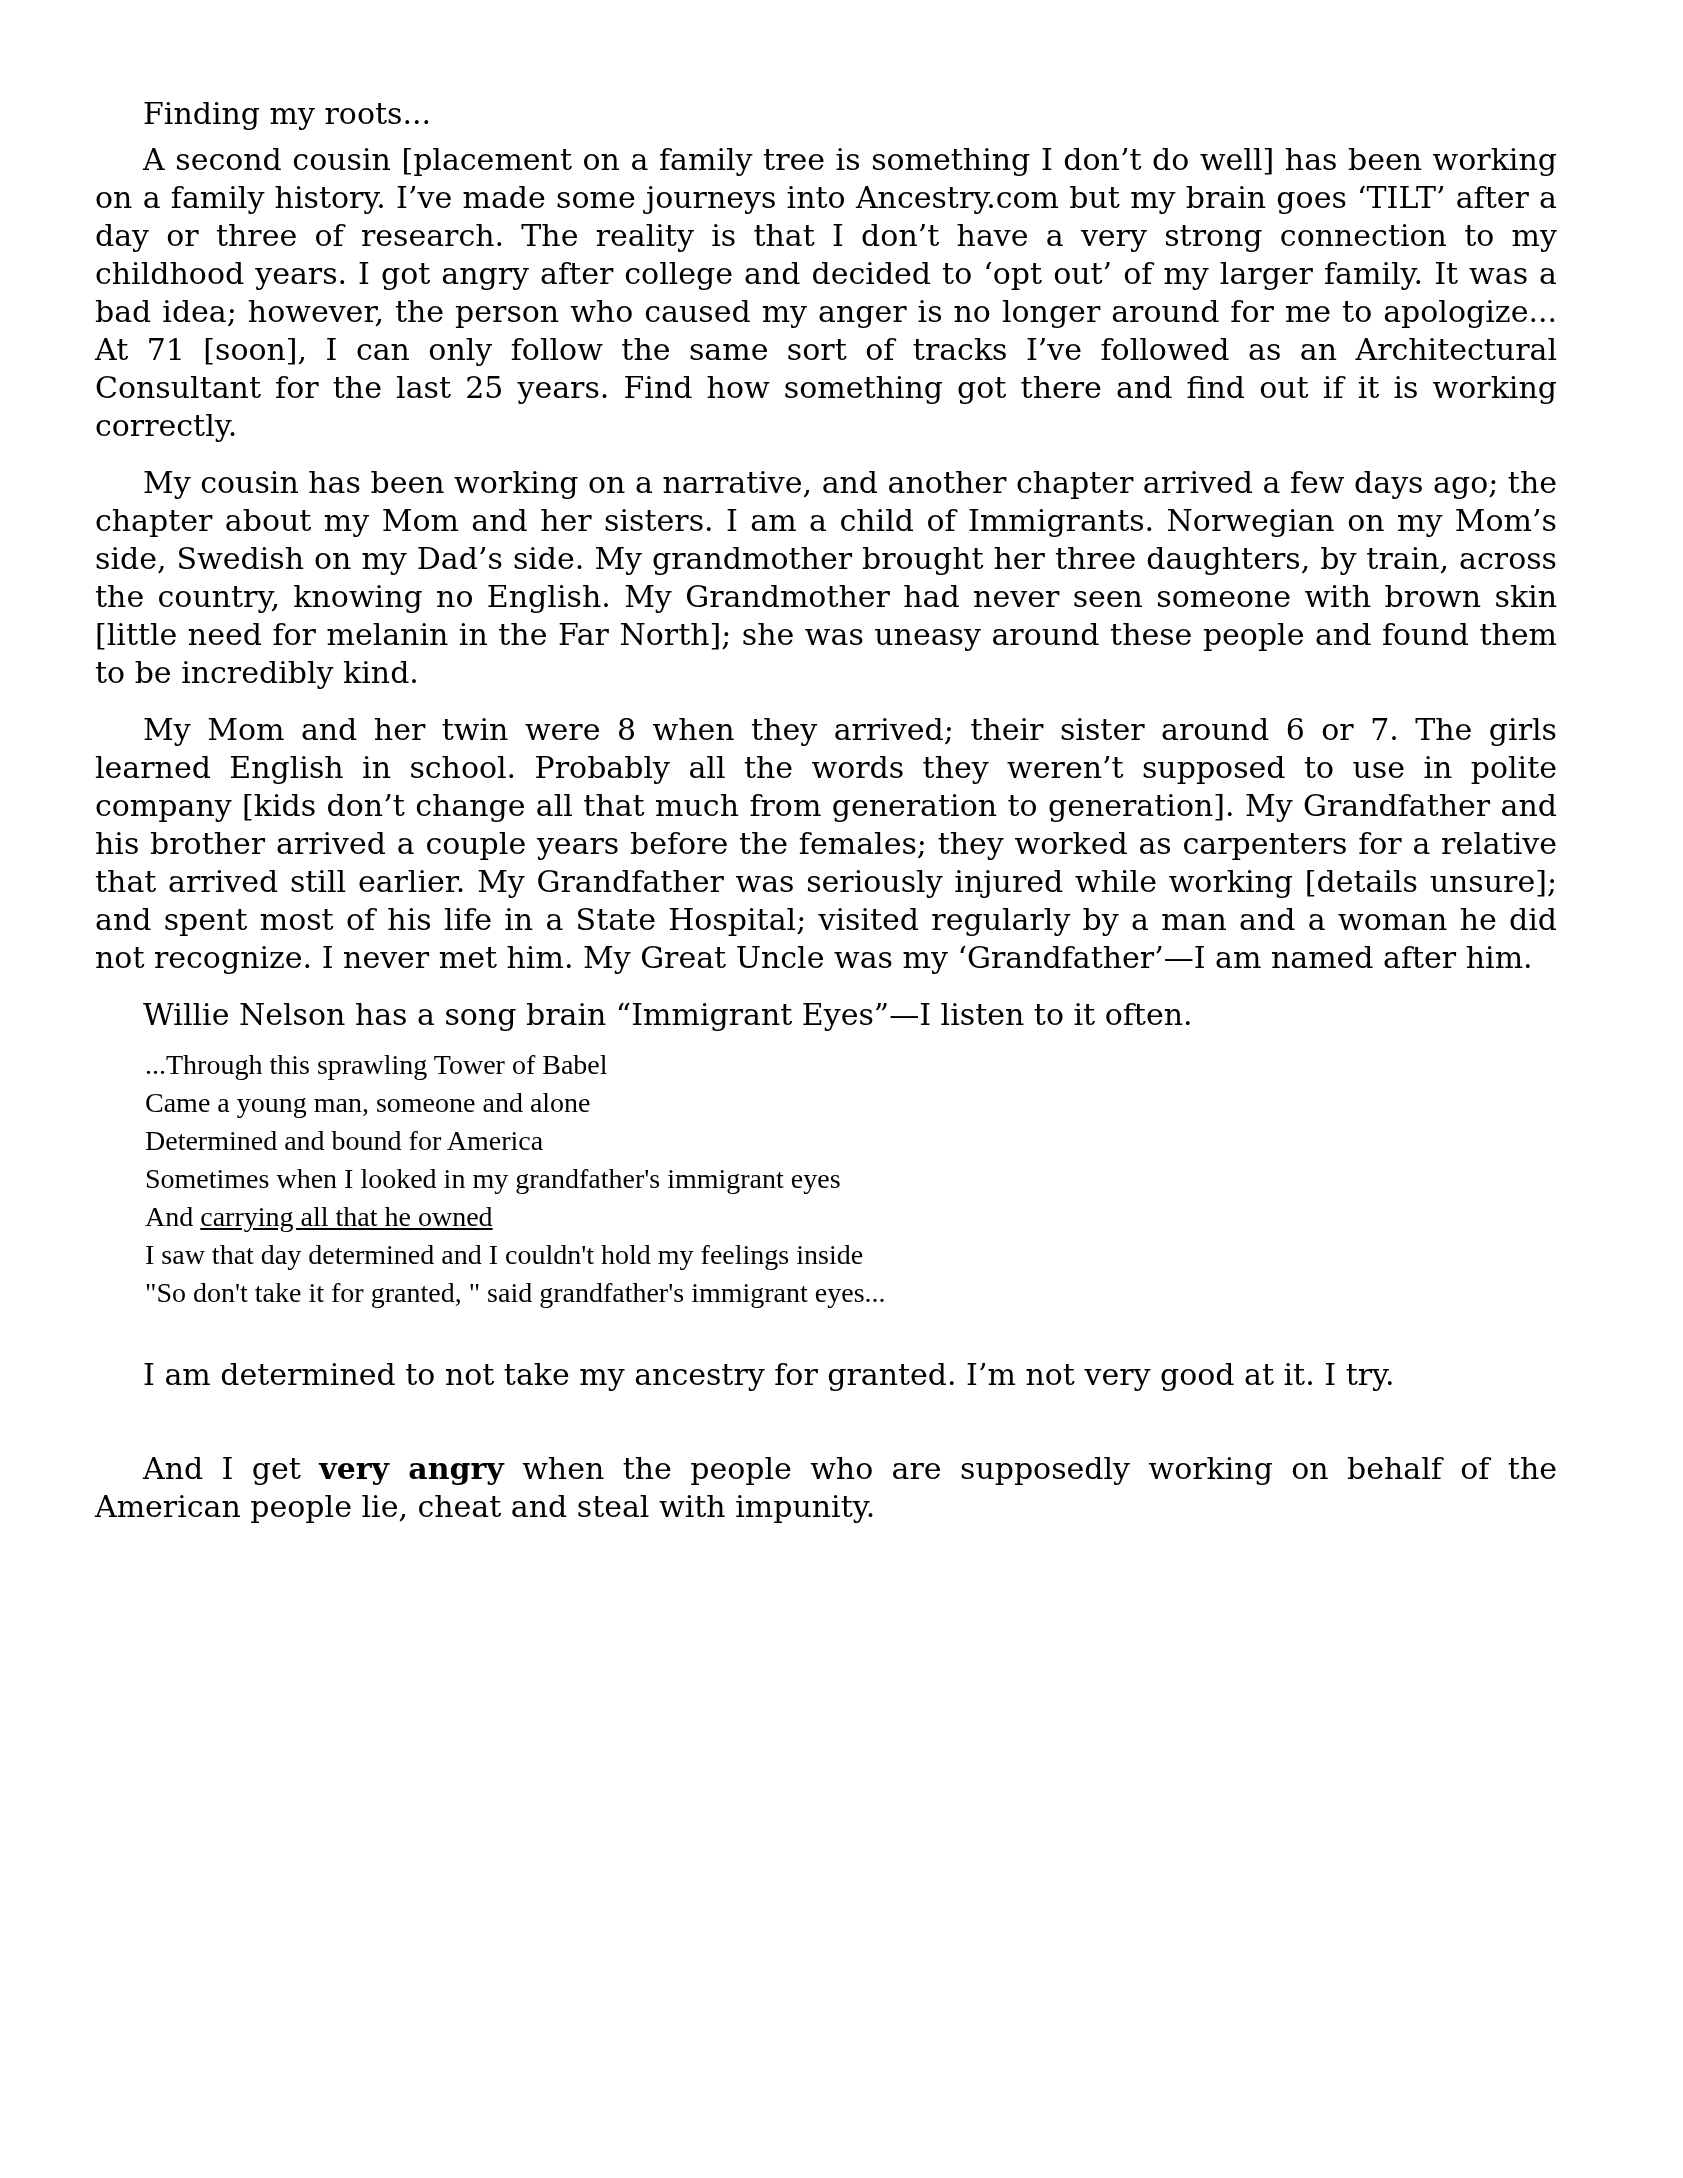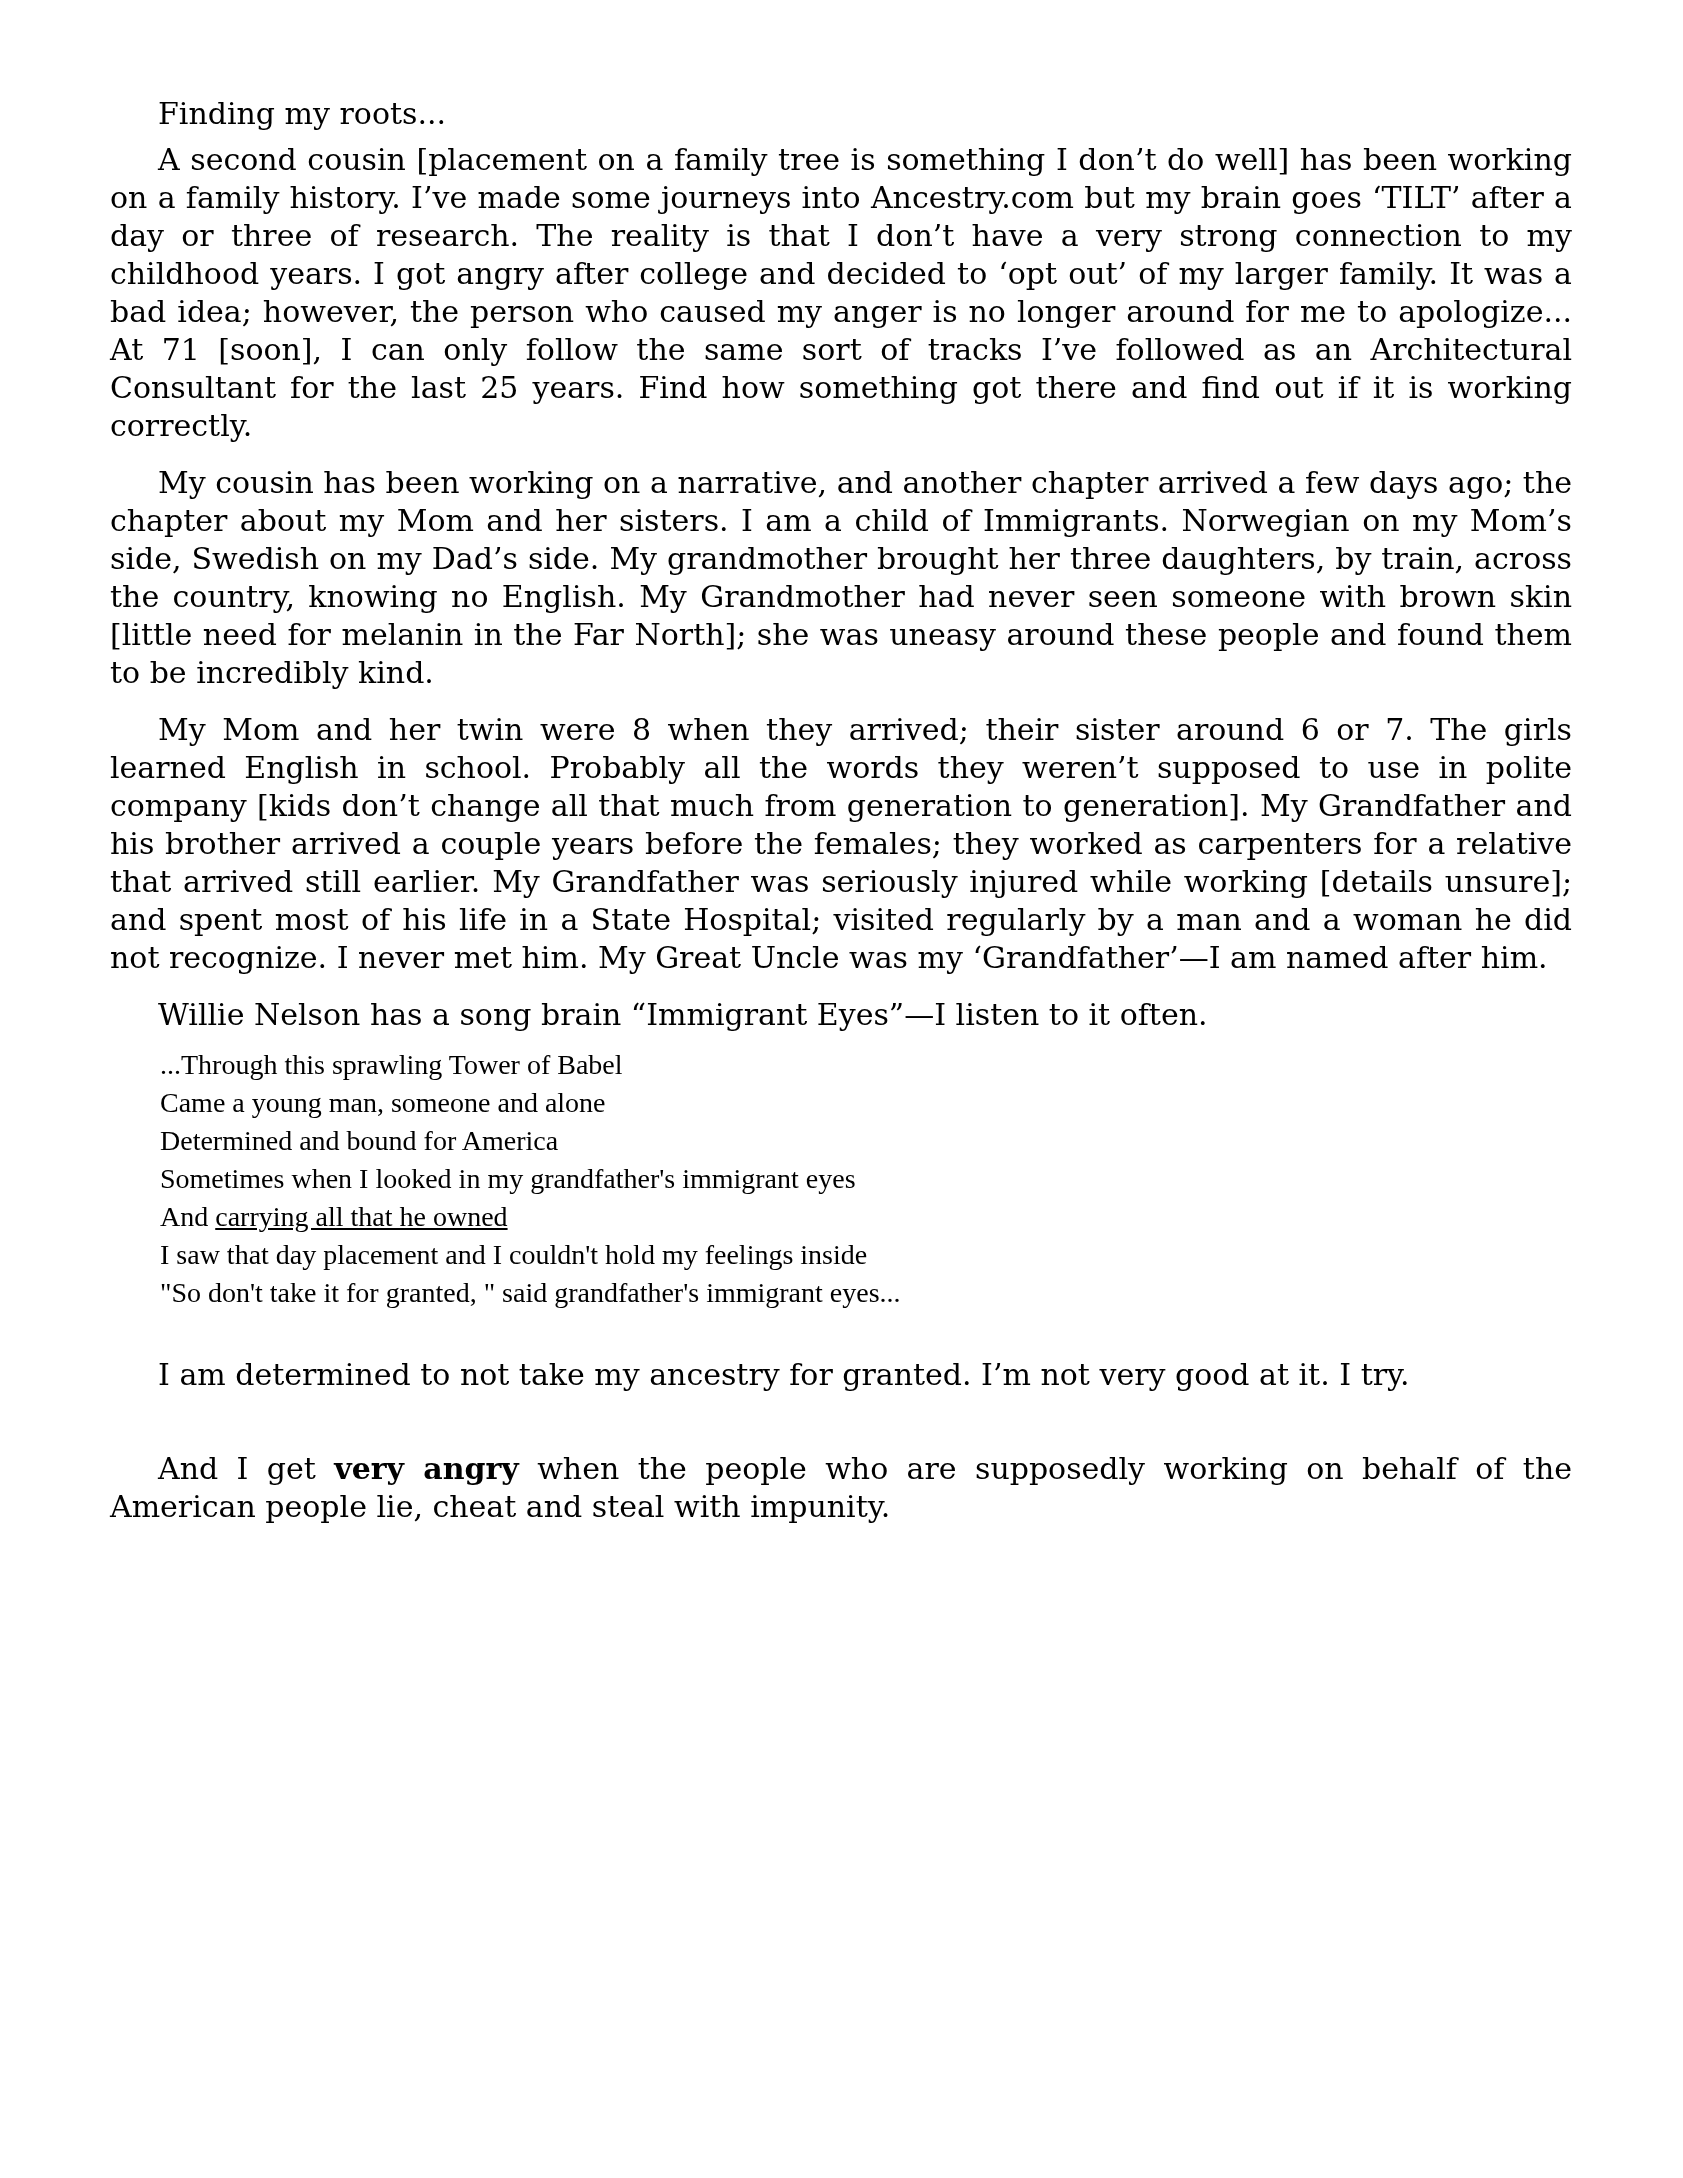--- a/index.html
+++ b/index.html
@@ -12,21 +12,20 @@
     box-sizing: border-box;
     width: 1627px;
     height: 2178px;
     background: #ffffff;
     color: #000000;
     padding: 95px 70px 0 95px;
     font-family: "DejaVu Serif", "Liberation Serif", serif;
     font-size: 30px;
     line-height: 38px;
     overflow: hidden;
-    margin-left: 15px;
   }
   .doc-title {
     margin: 0 0 8px 0;
     text-indent: 48px;
     text-align: left;
   }
   .body-para {
     margin: 0 0 19px 0;
     text-align: justify;
     text-indent: 48px;
@@ -60,21 +59,21 @@
   <p class="body-para">My Mom and her twin were 8 when they arrived; their sister around 6 or 7. The girls learned English in school. Probably all the words they weren’t supposed to use in polite company [kids don’t change all that much from generation to generation]. My Grandfather and his brother arrived a couple years before the females; they worked as carpenters for a relative that arrived still earlier. My Grandfather was seriously injured while working [details unsure]; and spent most of his life in a State Hospital; visited regularly by a man and a woman he did not recognize. I never met him. My Great Uncle was my ‘Grandfather’—I am named after him.</p>
 
   <p class="body-para song-intro">Willie Nelson has a song brain “Immigrant Eyes”—I listen to it often.</p>
 
   <div class="lyrics">
     <div class="lyric-line">...Through this sprawling Tower of Babel</div>
     <div class="lyric-line">Came a young man, someone and alone</div>
     <div class="lyric-line">Determined and bound for America</div>
     <div class="lyric-line">Sometimes when I looked in my grandfather's immigrant eyes</div>
     <div class="lyric-line"><span>And </span><span class="underline">carrying all that he owned</span></div>
-    <div class="lyric-line">I saw that day placement and I couldn't hold my feelings inside</div>
+    <div class="lyric-line">I saw that day determined and I couldn't hold my feelings inside</div>
     <div class="lyric-line">"So don't take it for granted, " said grandfather's immigrant eyes...</div>
   </div>
 
   <p class="body-para closing-1">I am determined to not take my ancestry for granted. I’m not very good at it. I try.</p>
 
   <p class="body-para closing-2"><span>And I get </span><b>very angry</b><span> when the people who are supposedly working on behalf of the American people lie, cheat and steal with impunity.</span></p>
 
 </div>
 
 

